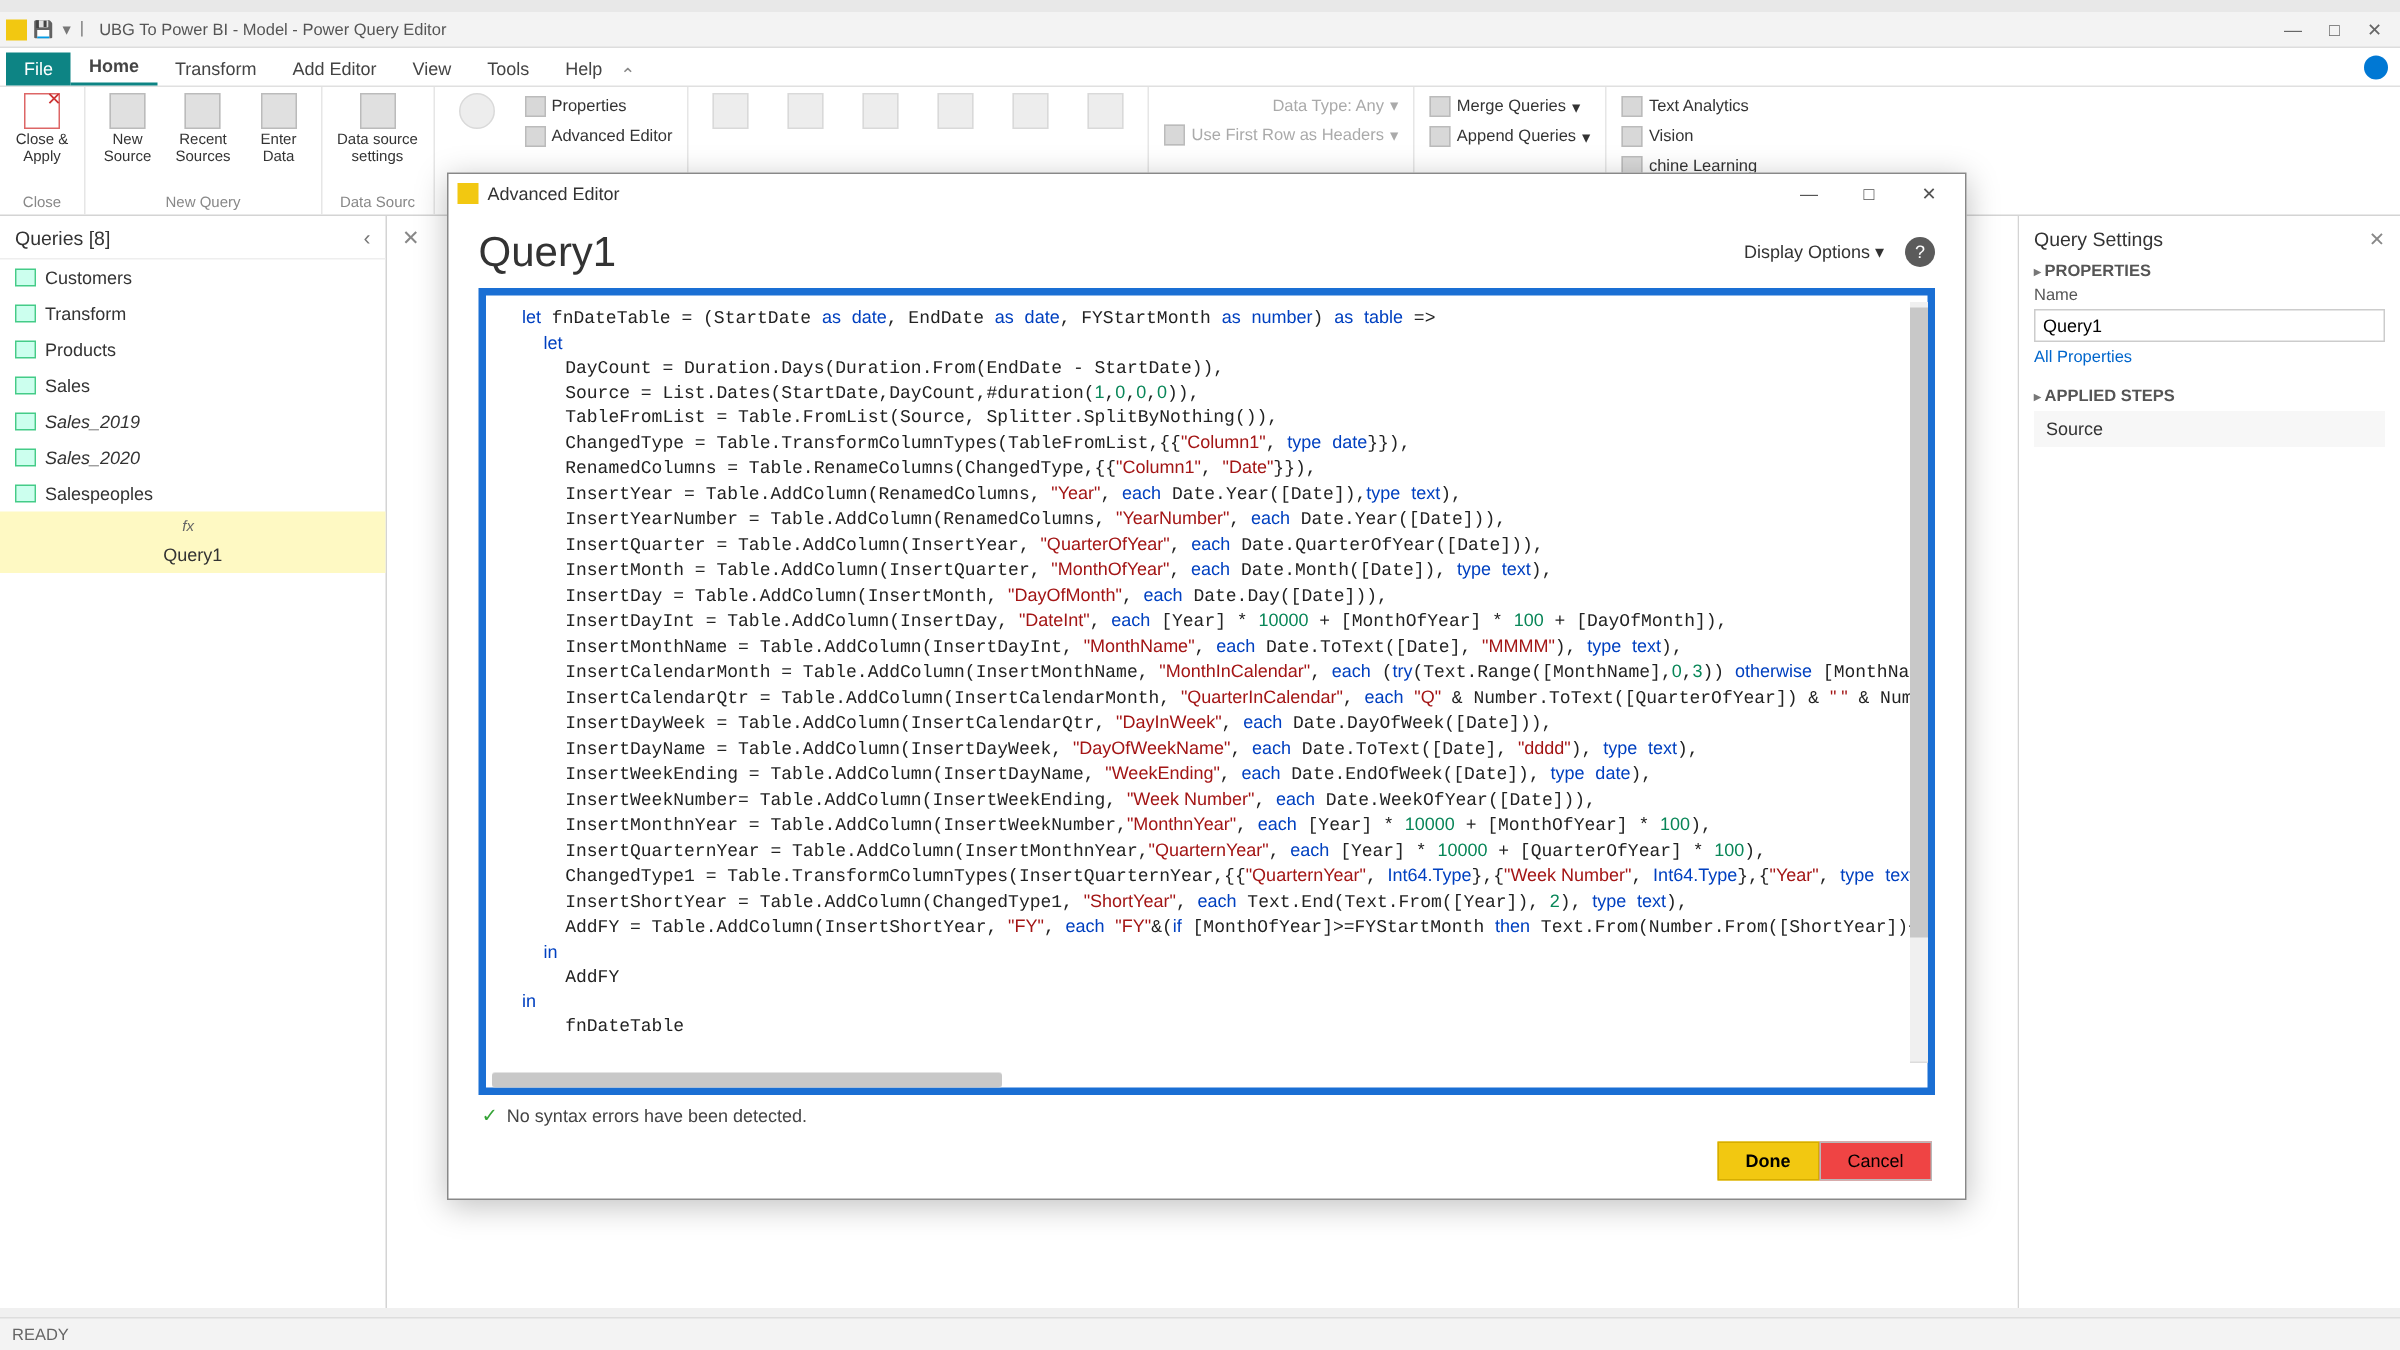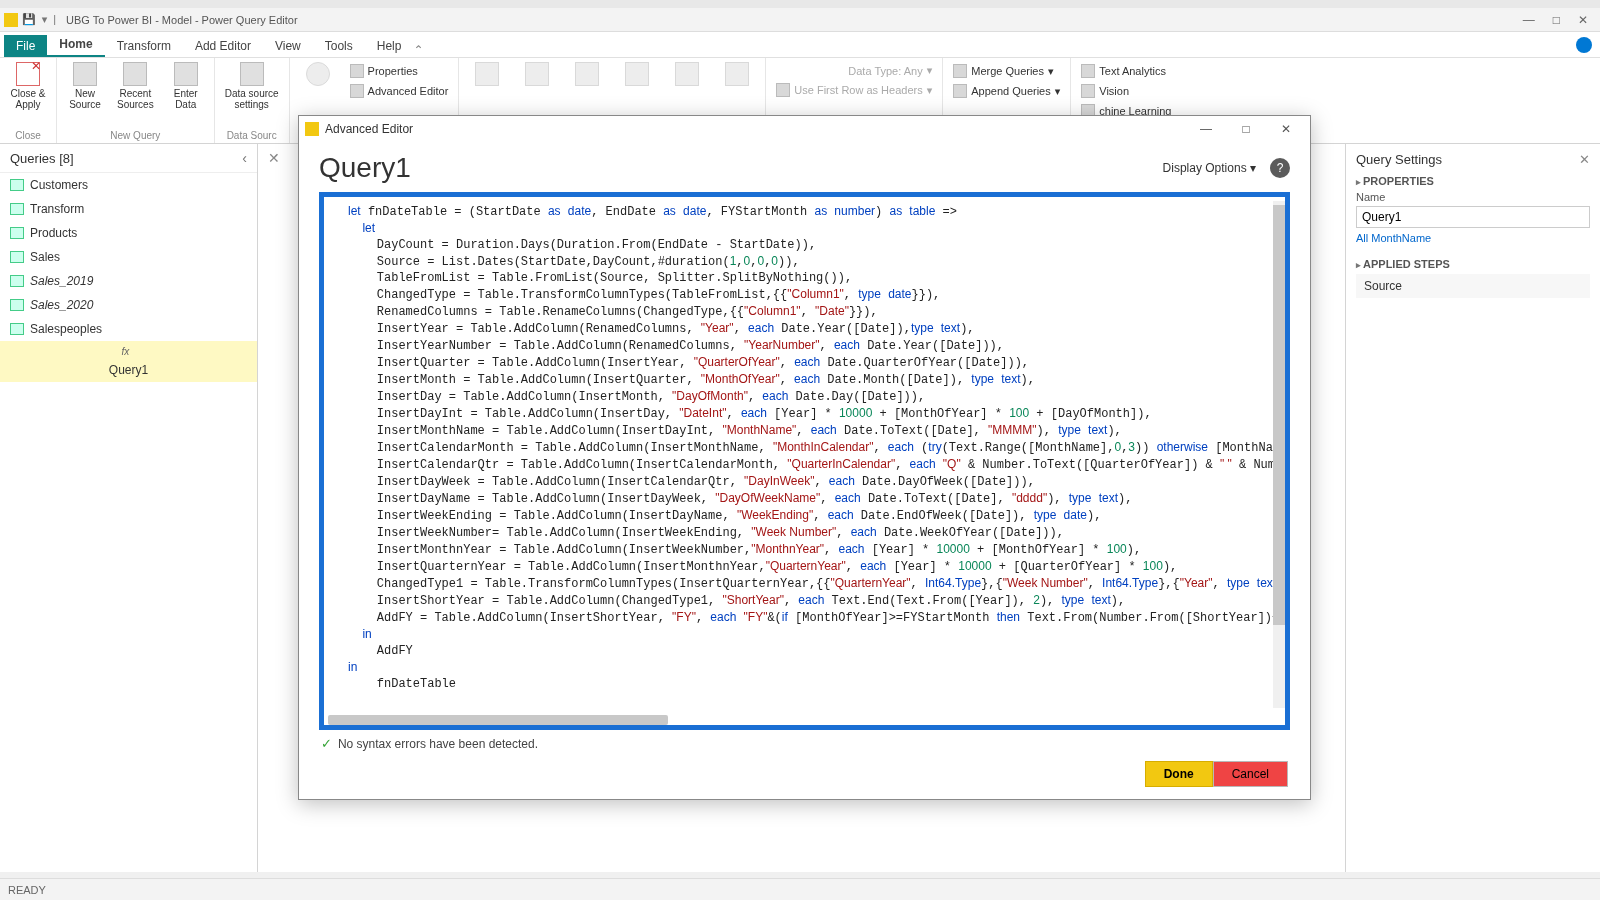--- a/index.html
+++ b/index.html
@@ -319,21 +319,21 @@
   </div>
 
   <div class="settings-pane">
     <div class="settings-header">
       <span>Query Settings</span>
       <span style="color:#888">✕</span>
     </div>
     <div class="settings-section-title">PROPERTIES</div>
     <div style="font-size:11px;color:#555;margin-bottom:3px">Name</div>
     <input class="name-input" value="Query1" style="">
-    <div class="link">All MonthName</div>
+    <div class="link">All Properties</div>
     <div class="settings-section-title" style="margin-top:14px">APPLIED STEPS</div>
     <div id="steps-list">
         <div class="step-item">Source</div>
       </div>
   </div>
 </div>
 
 <div class="statusbar">
   <span>READY</span>
 </div>

